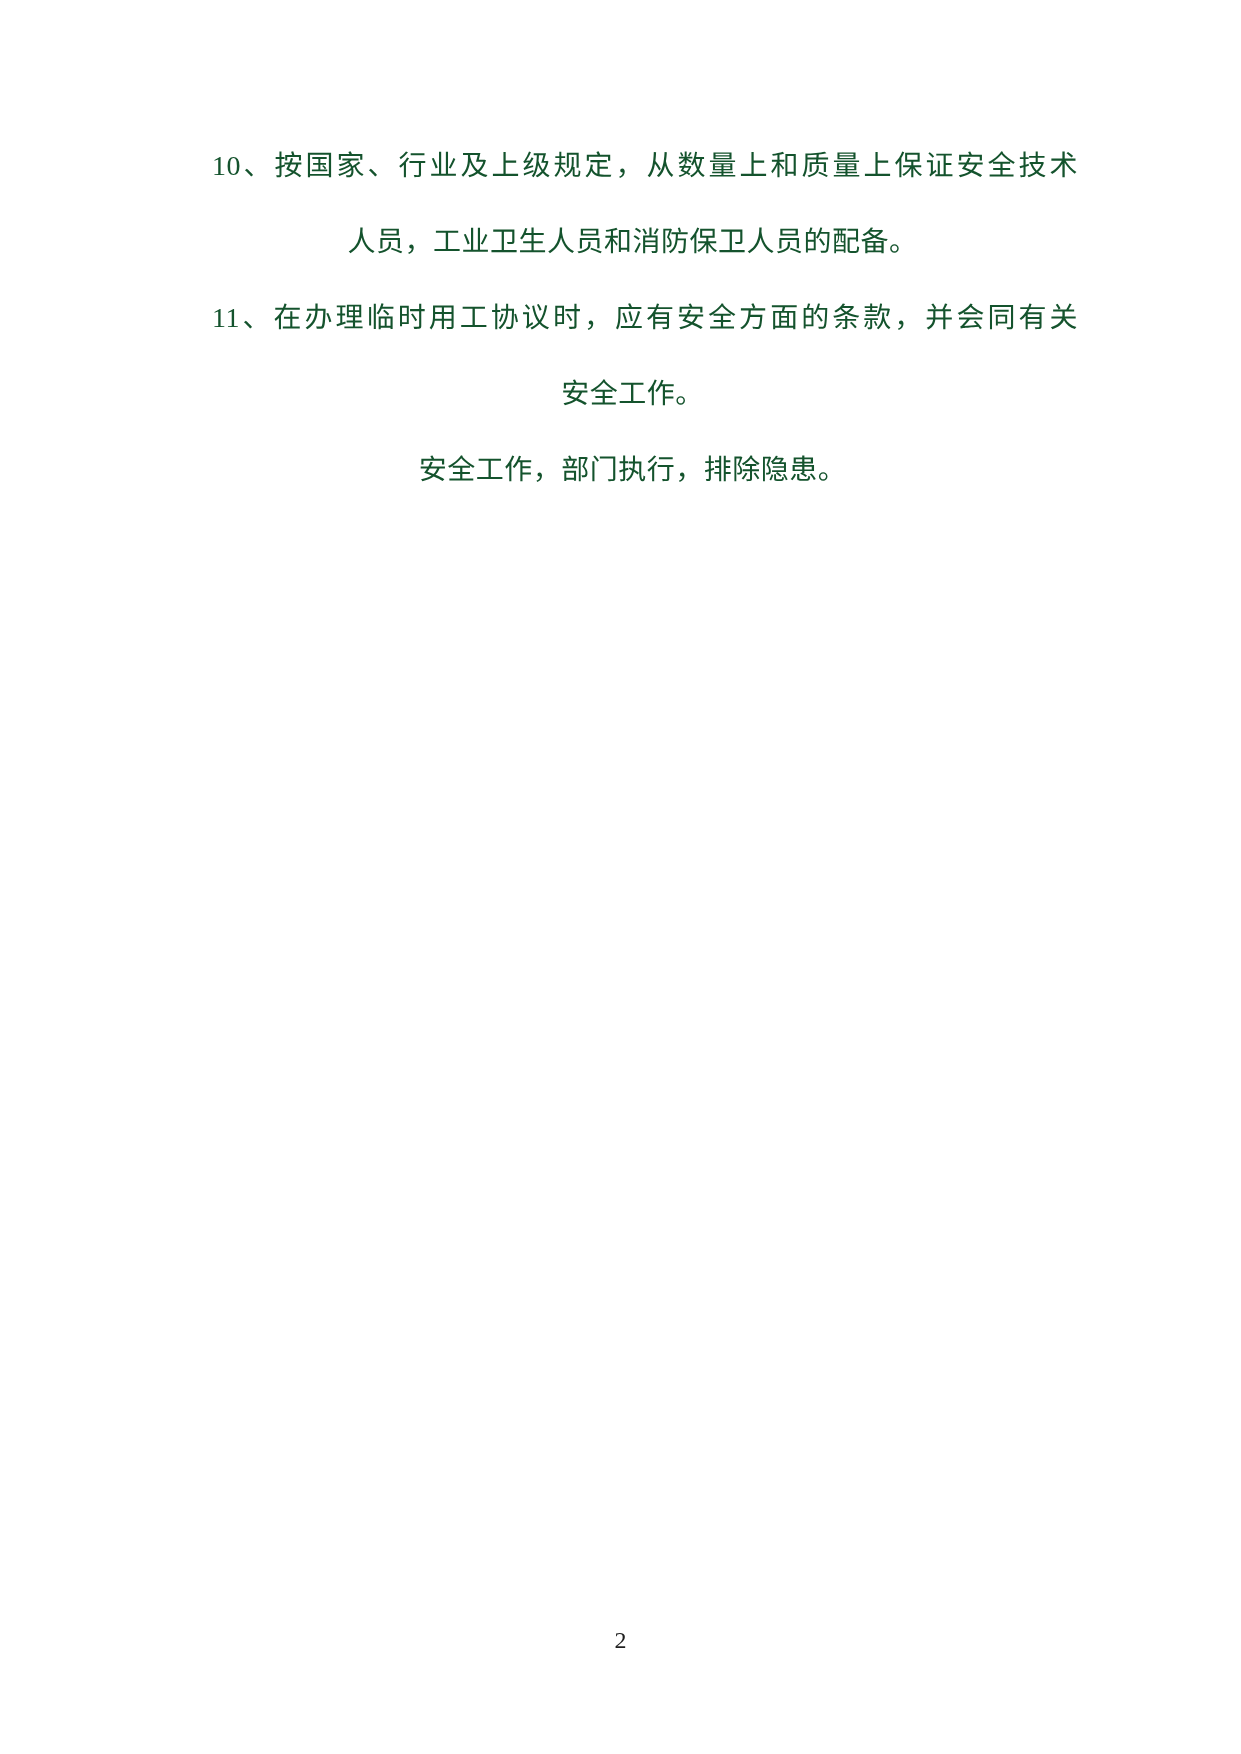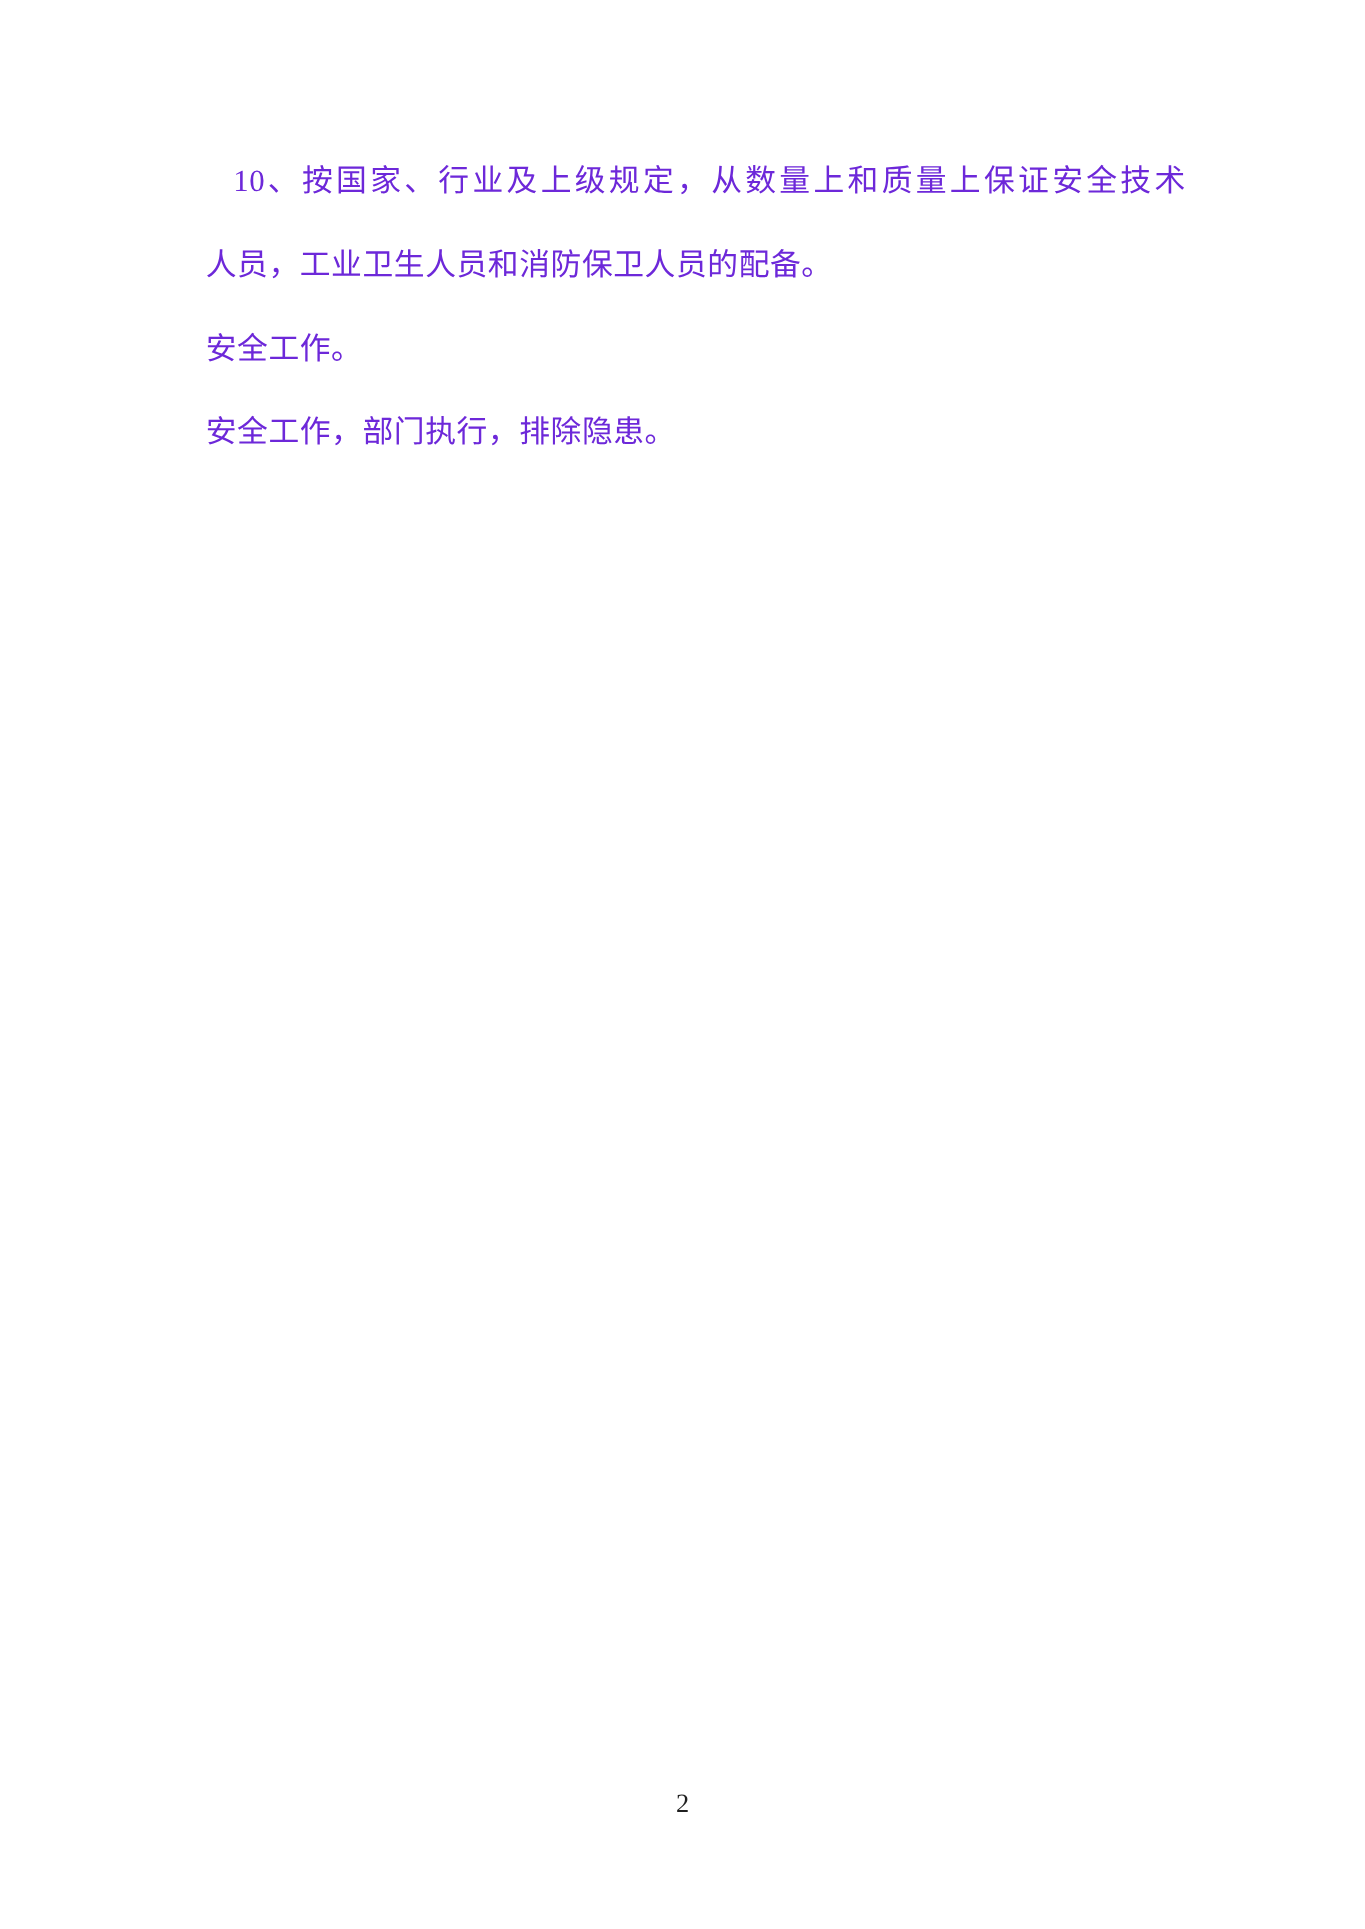--- a/index.html
+++ b/index.html
@@ -25,34 +25,34 @@
     top: 128px;
     width: 891px;
   }
 
   .line {
     display: block;
     font-size: 28px;
     line-height: 76px;
     letter-spacing: 0.5px;
     white-space: nowrap;
-    color: #6d28d9;
+    color: #14532d;
   }
 
   
   .line.full {
     white-space: normal;
     padding-left: 25px;
     text-align: justify;
     text-align-last: justify;
   }
 
   
   .line.end {
-    text-align: left;
+    text-align: center;
     font-family: Liberation Serif, serif;
   }
 
   .footer {
     position: absolute;
     left: 0;
     top: 1622px;
     width: 100%;
     text-align: center;
   }
@@ -66,20 +66,21 @@
 </head>
 <body>
 
 <div class="page" lang="zh-CN">
 
   <div class="body-text">
 
     <div class="line full">10、按国家、行业及上级规定，从数量上和质量上保证安全技术</div>
     <div class="line end">人员，工业卫生人员和消防保卫人员的配备。</div>
 
+    <div class="line full">11、在办理临时用工协议时，应有安全方面的条款，并会同有关</div>
     <div class="line end">安全工作。</div>
 
     <div class="line end">安全工作，部门执行，排除隐患。</div>
 
   </div>
 
   <div class="footer">
     <span class="page-number">2</span>
   </div>
 

